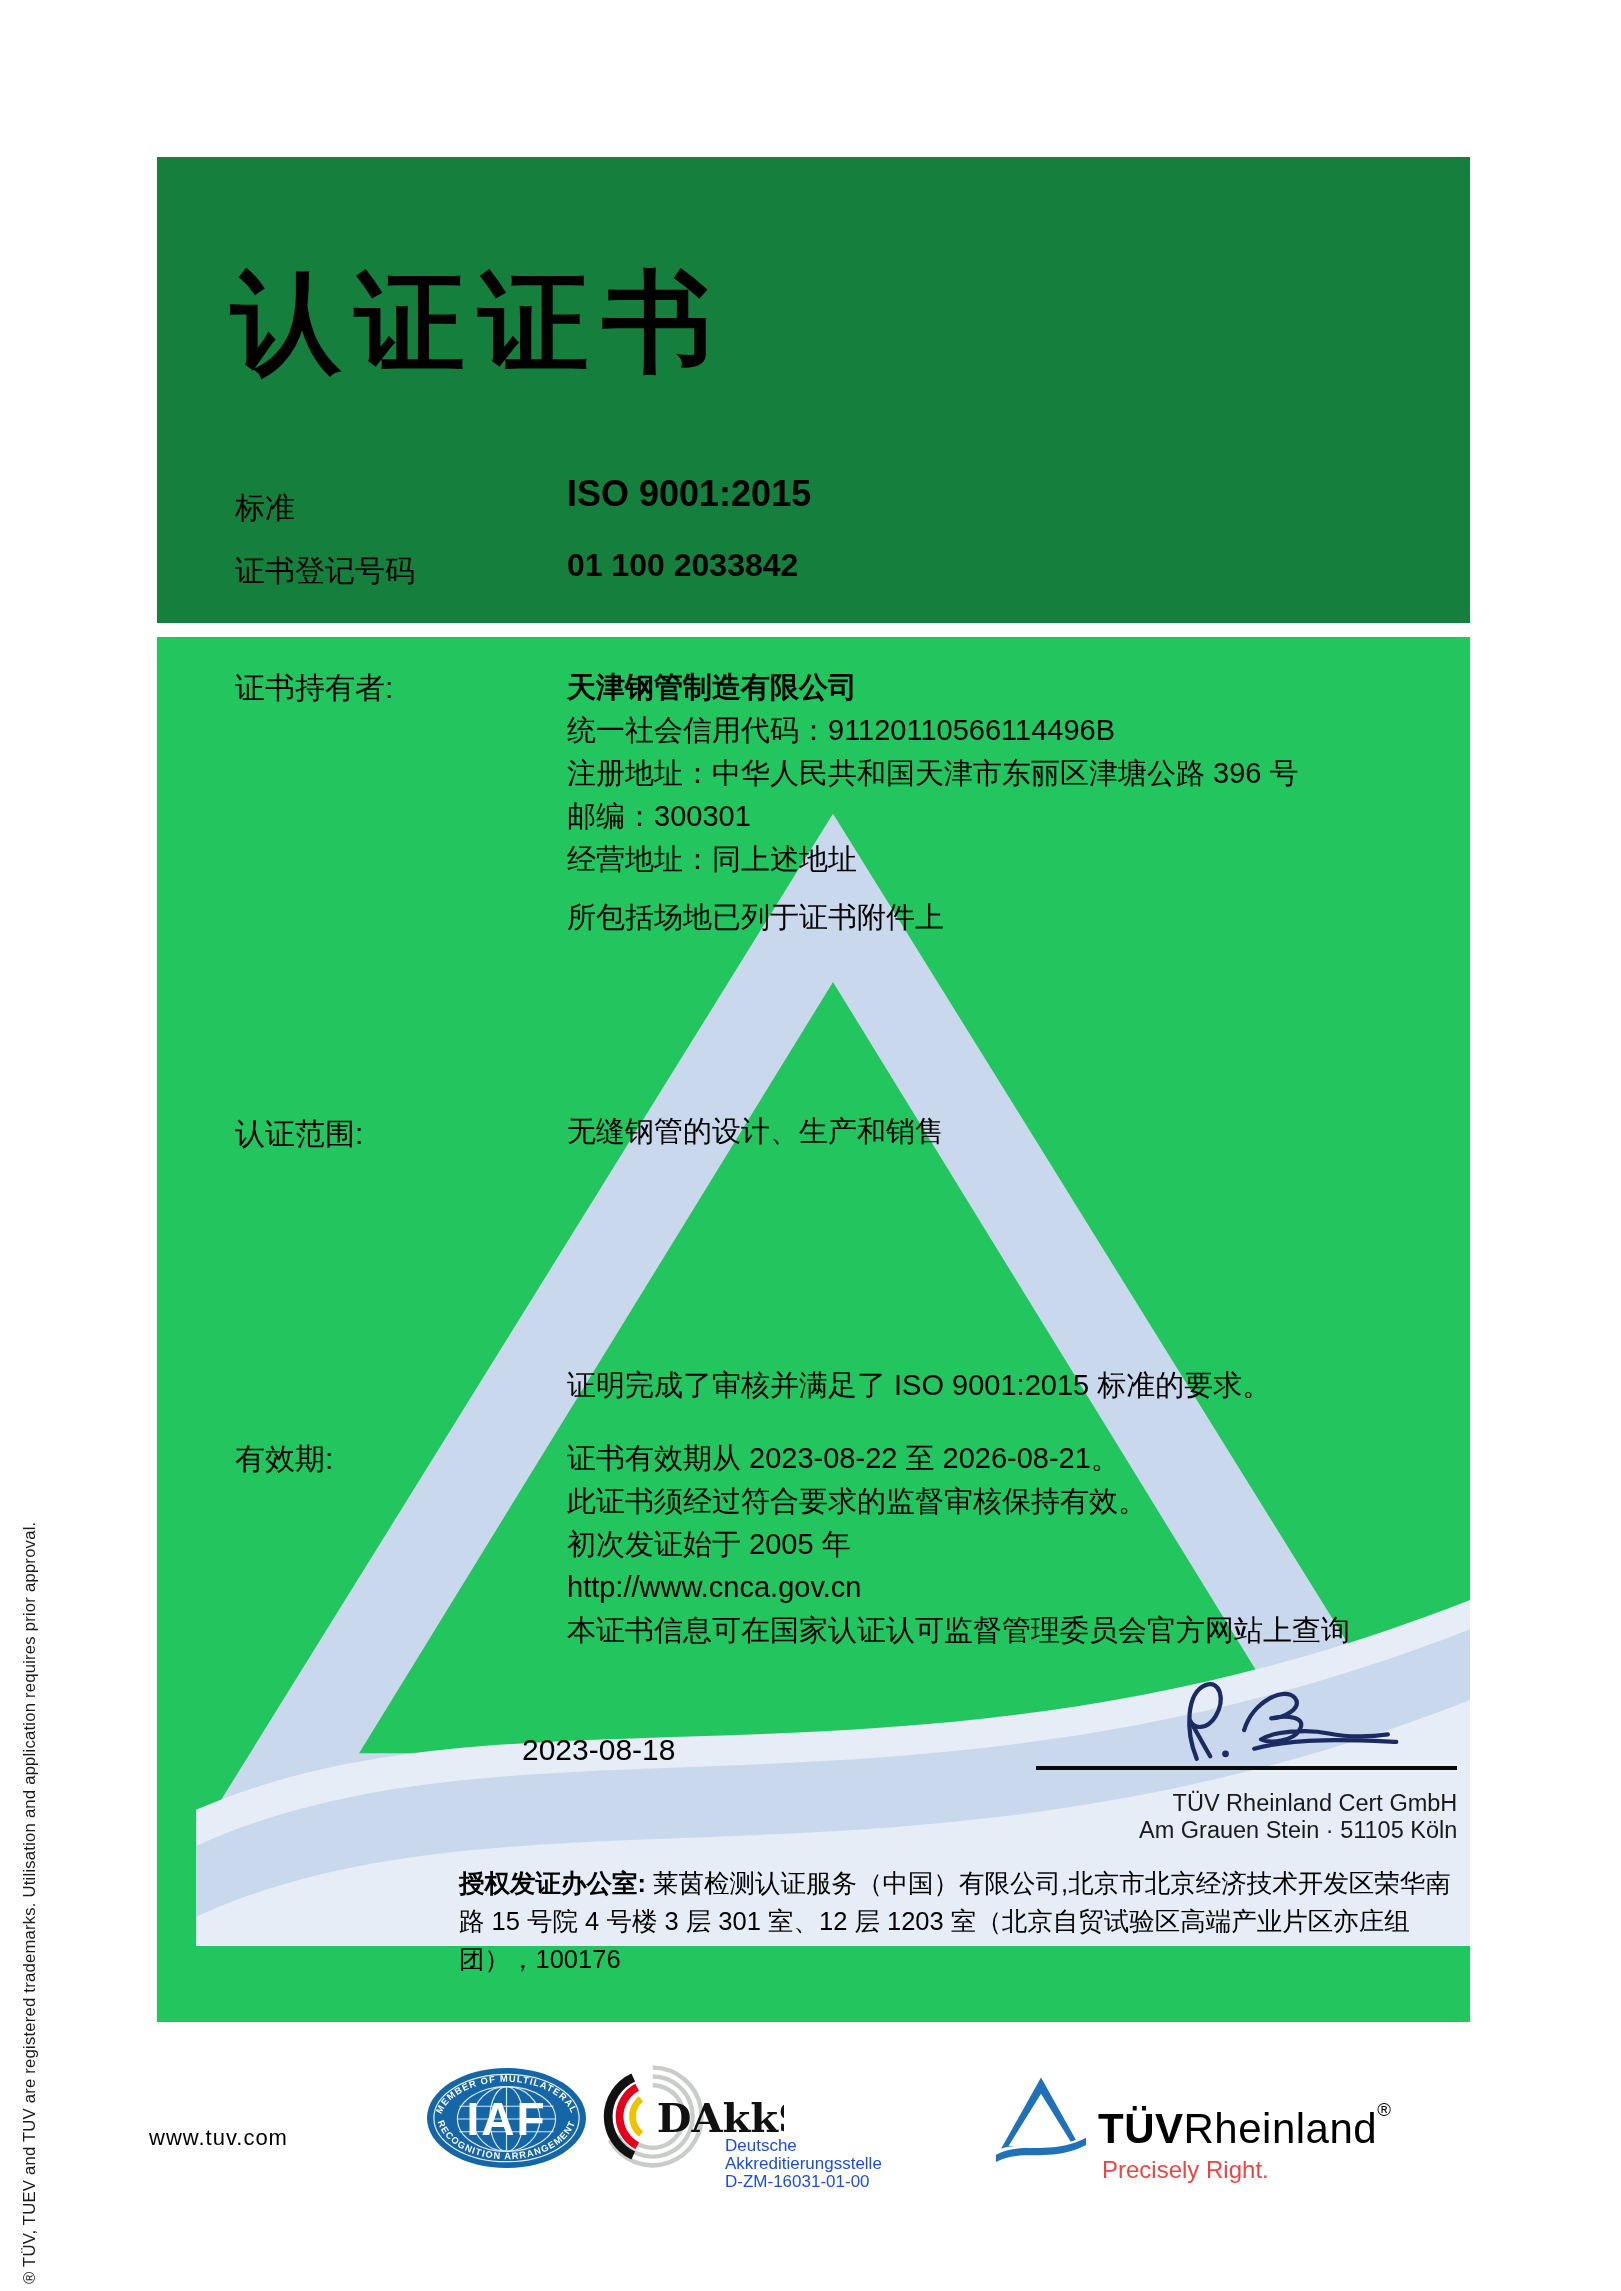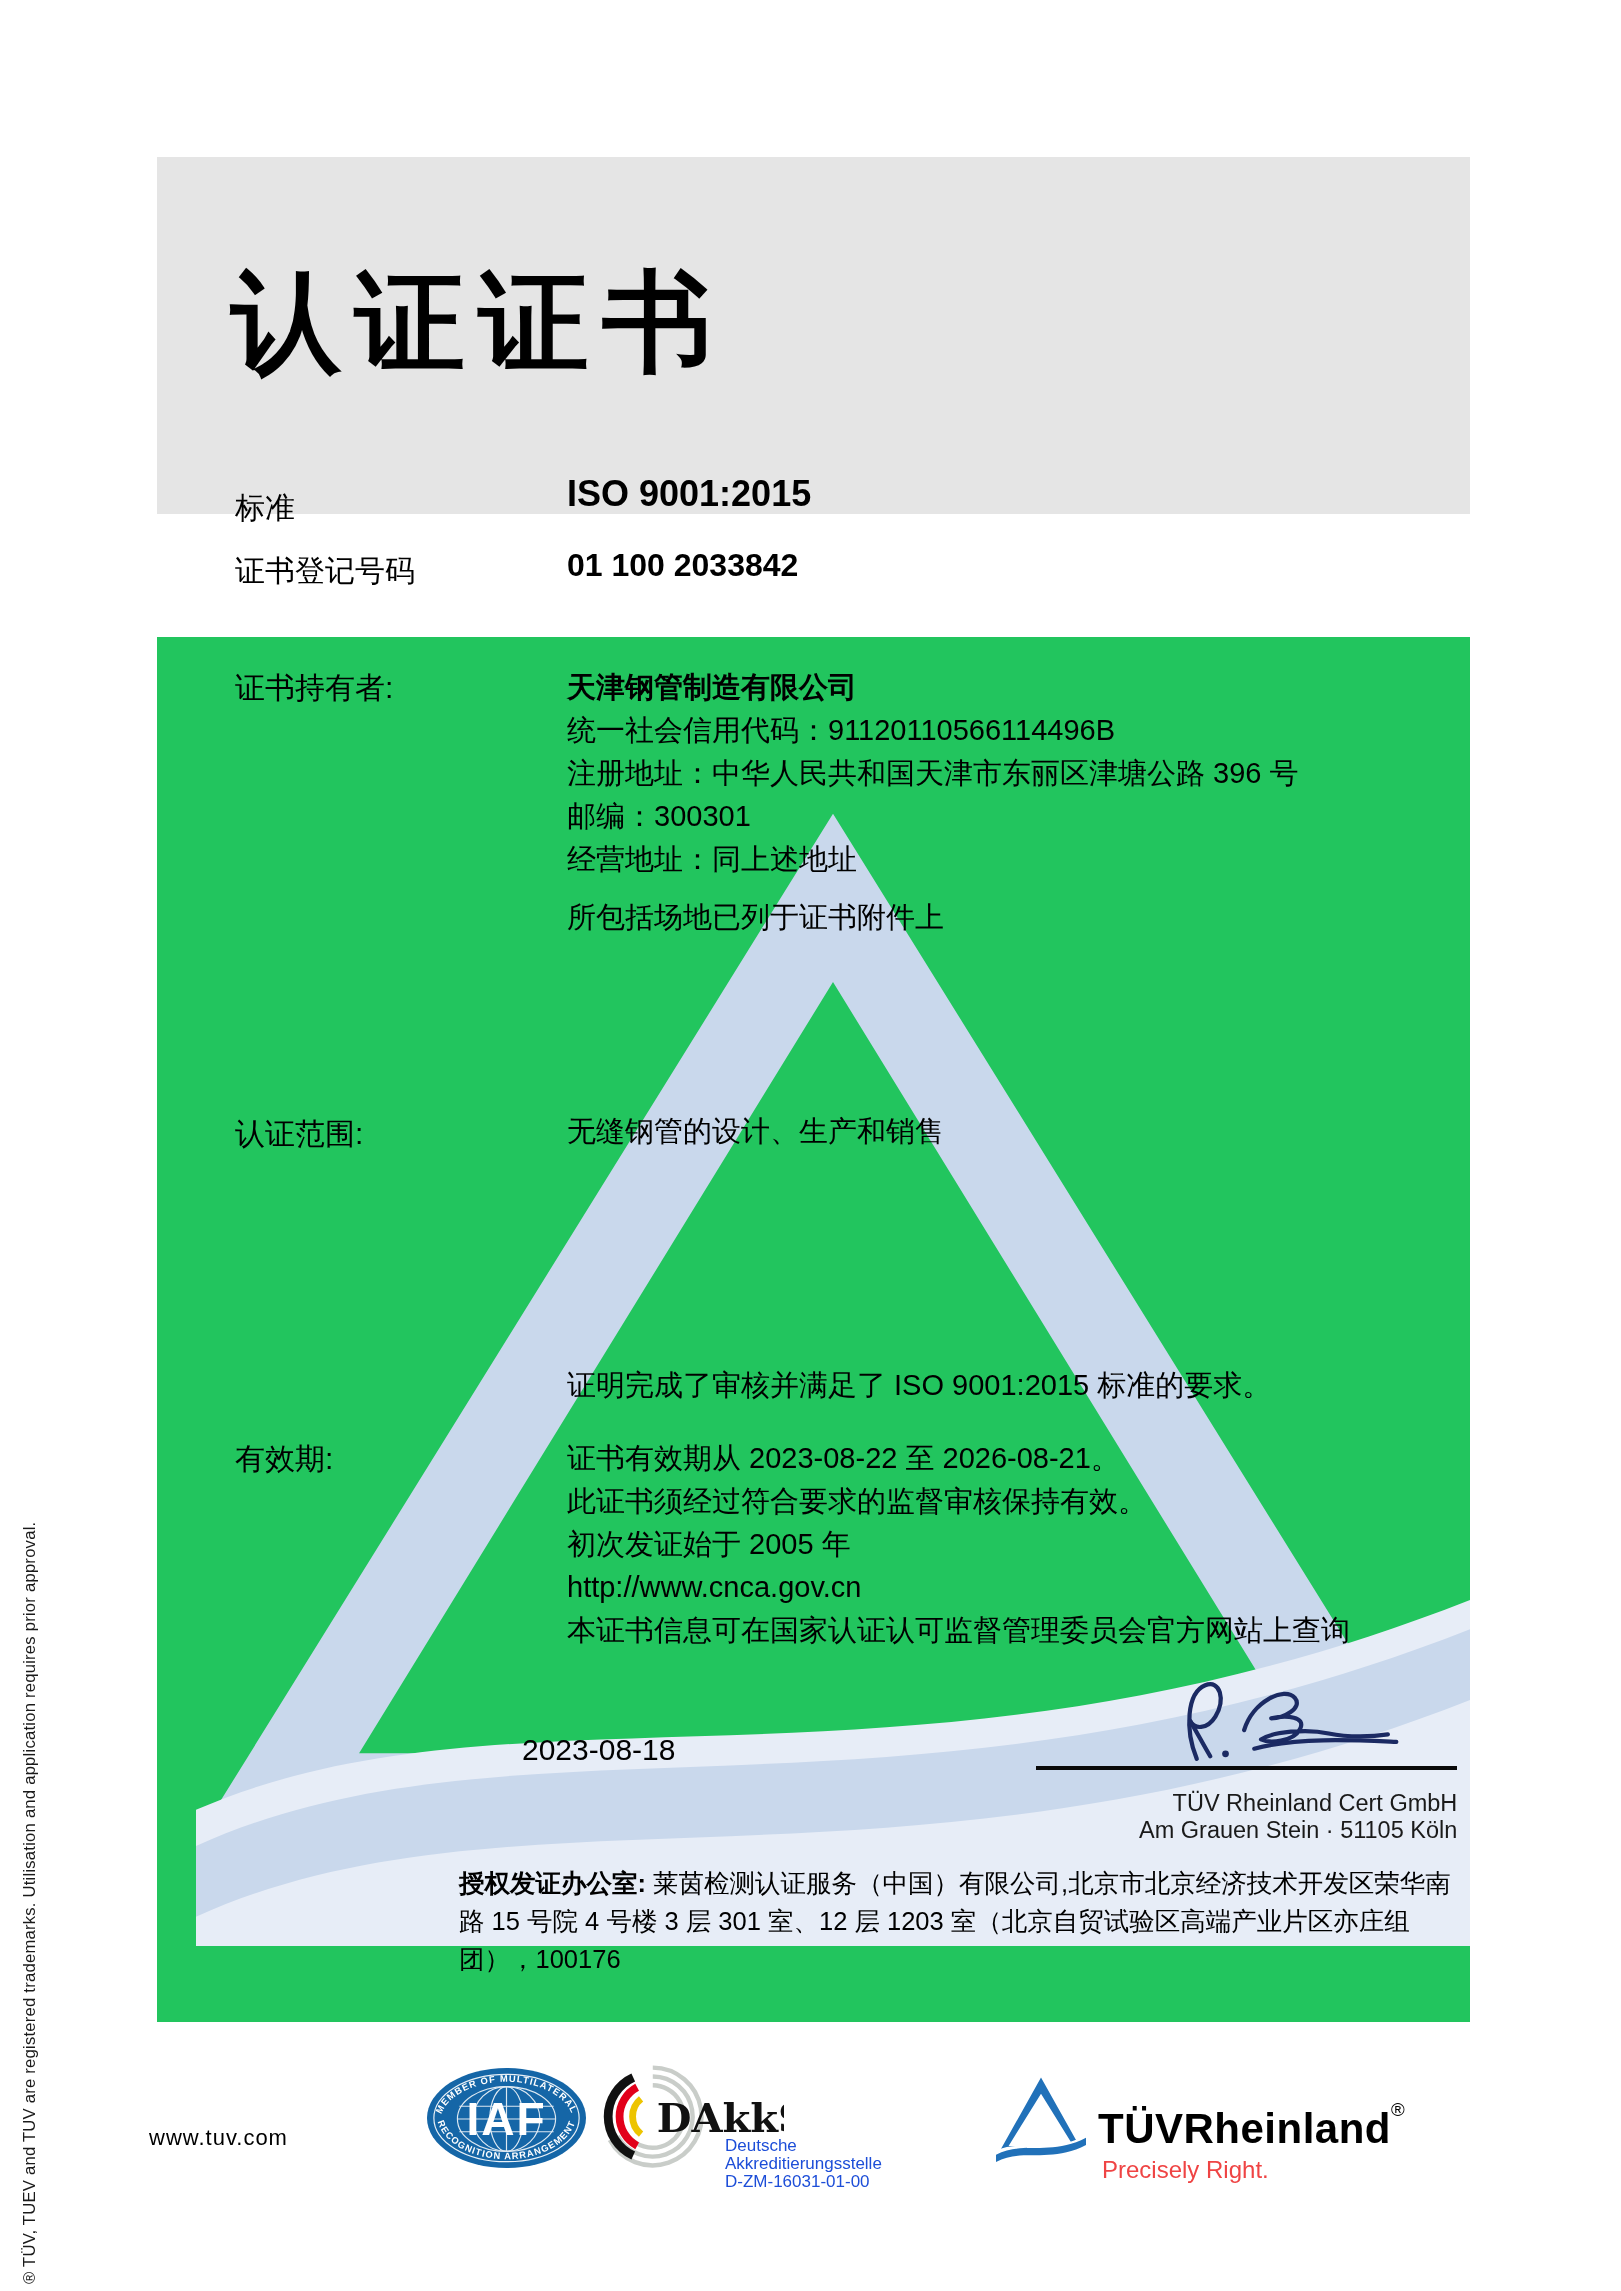--- a/index.html
+++ b/index.html
@@ -2,21 +2,21 @@
 <html><head>
 <meta charset="utf-8">
 <style>
   html,body { margin:0; padding:0; background:#fff; }
   .page {
     position:relative; width:1621px; height:2292px; background:#ffffff;
     font-family:"Liberation Sans", sans-serif; color:#000; overflow:hidden;
   }
 
   
-  .panel-header { position:absolute; left:157px; top:157px; width:1313px; height:357px; background:#e5e5e5; }
+  .panel-header { position:absolute; left:157px; top:157px; width:1313px; height:466px; background:#15803d; }
   .panel-body   { position:absolute; left:157px; top:637px; width:1313px; height:1385px; background:#22c55e; overflow:hidden; }
 
   .title { position:absolute; left:74px; top:110px; font-size:110px; font-weight:bold; letter-spacing:13.7px; line-height:1; }
 
   .lbl { position:absolute; left:78px; font-size:30px; }
   .valcol { position:absolute; left:410px; }
 
   .hdr-val-std { position:absolute; left:410px; top:316px; font-size:36px; font-weight:bold; }
   .hdr-val-reg { position:absolute; left:410px; top:390px; font-size:32px; font-weight:bold; }
 
@@ -38,21 +38,21 @@
   .signature-svg { position:absolute; left:1000px; top:1039px; width:274px; height:93px; }
 
   
   .website { position:absolute; left:149px; top:2125px; font-size:22px; letter-spacing:1px; }
   .iaf-svg { position:absolute; left:424px; top:2066px; width:165px; height:106px; }
   .dakks-svg { position:absolute; left:588px; top:2054px; width:196px; height:127px; }
   .dakks-text { position:absolute; left:725px; top:2137px; font-size:17px; line-height:18px; color:#1d4ed8; }
   .tuv-tri-svg { position:absolute; left:996px; top:2072px; width:90px; height:92px; }
   .tuv-word { position:absolute; left:1098px; top:2099px; font-size:42px; letter-spacing:0.5px; white-space:nowrap; }
   .tuv-word .b { font-weight:bold; }
-  .tuv-word .r { font-weight:bold; }
+  .tuv-word .r { font-weight:normal; }
   .tuv-word sup { font-size:18.6px; font-weight:normal; vertical-align:27.4px; }
   .tuv-tag { position:absolute; left:1102px; top:2156px; font-size:24px; color:#ef4444; }
 
   .side-note {
     position:absolute; left:19.6px; top:2284px; transform-origin:0 0; transform:rotate(-90deg);
     font-size:16.7px; white-space:nowrap; color:#1a1a1a; letter-spacing:0.2px;
   }
 </style>
 </head>
 <body>

